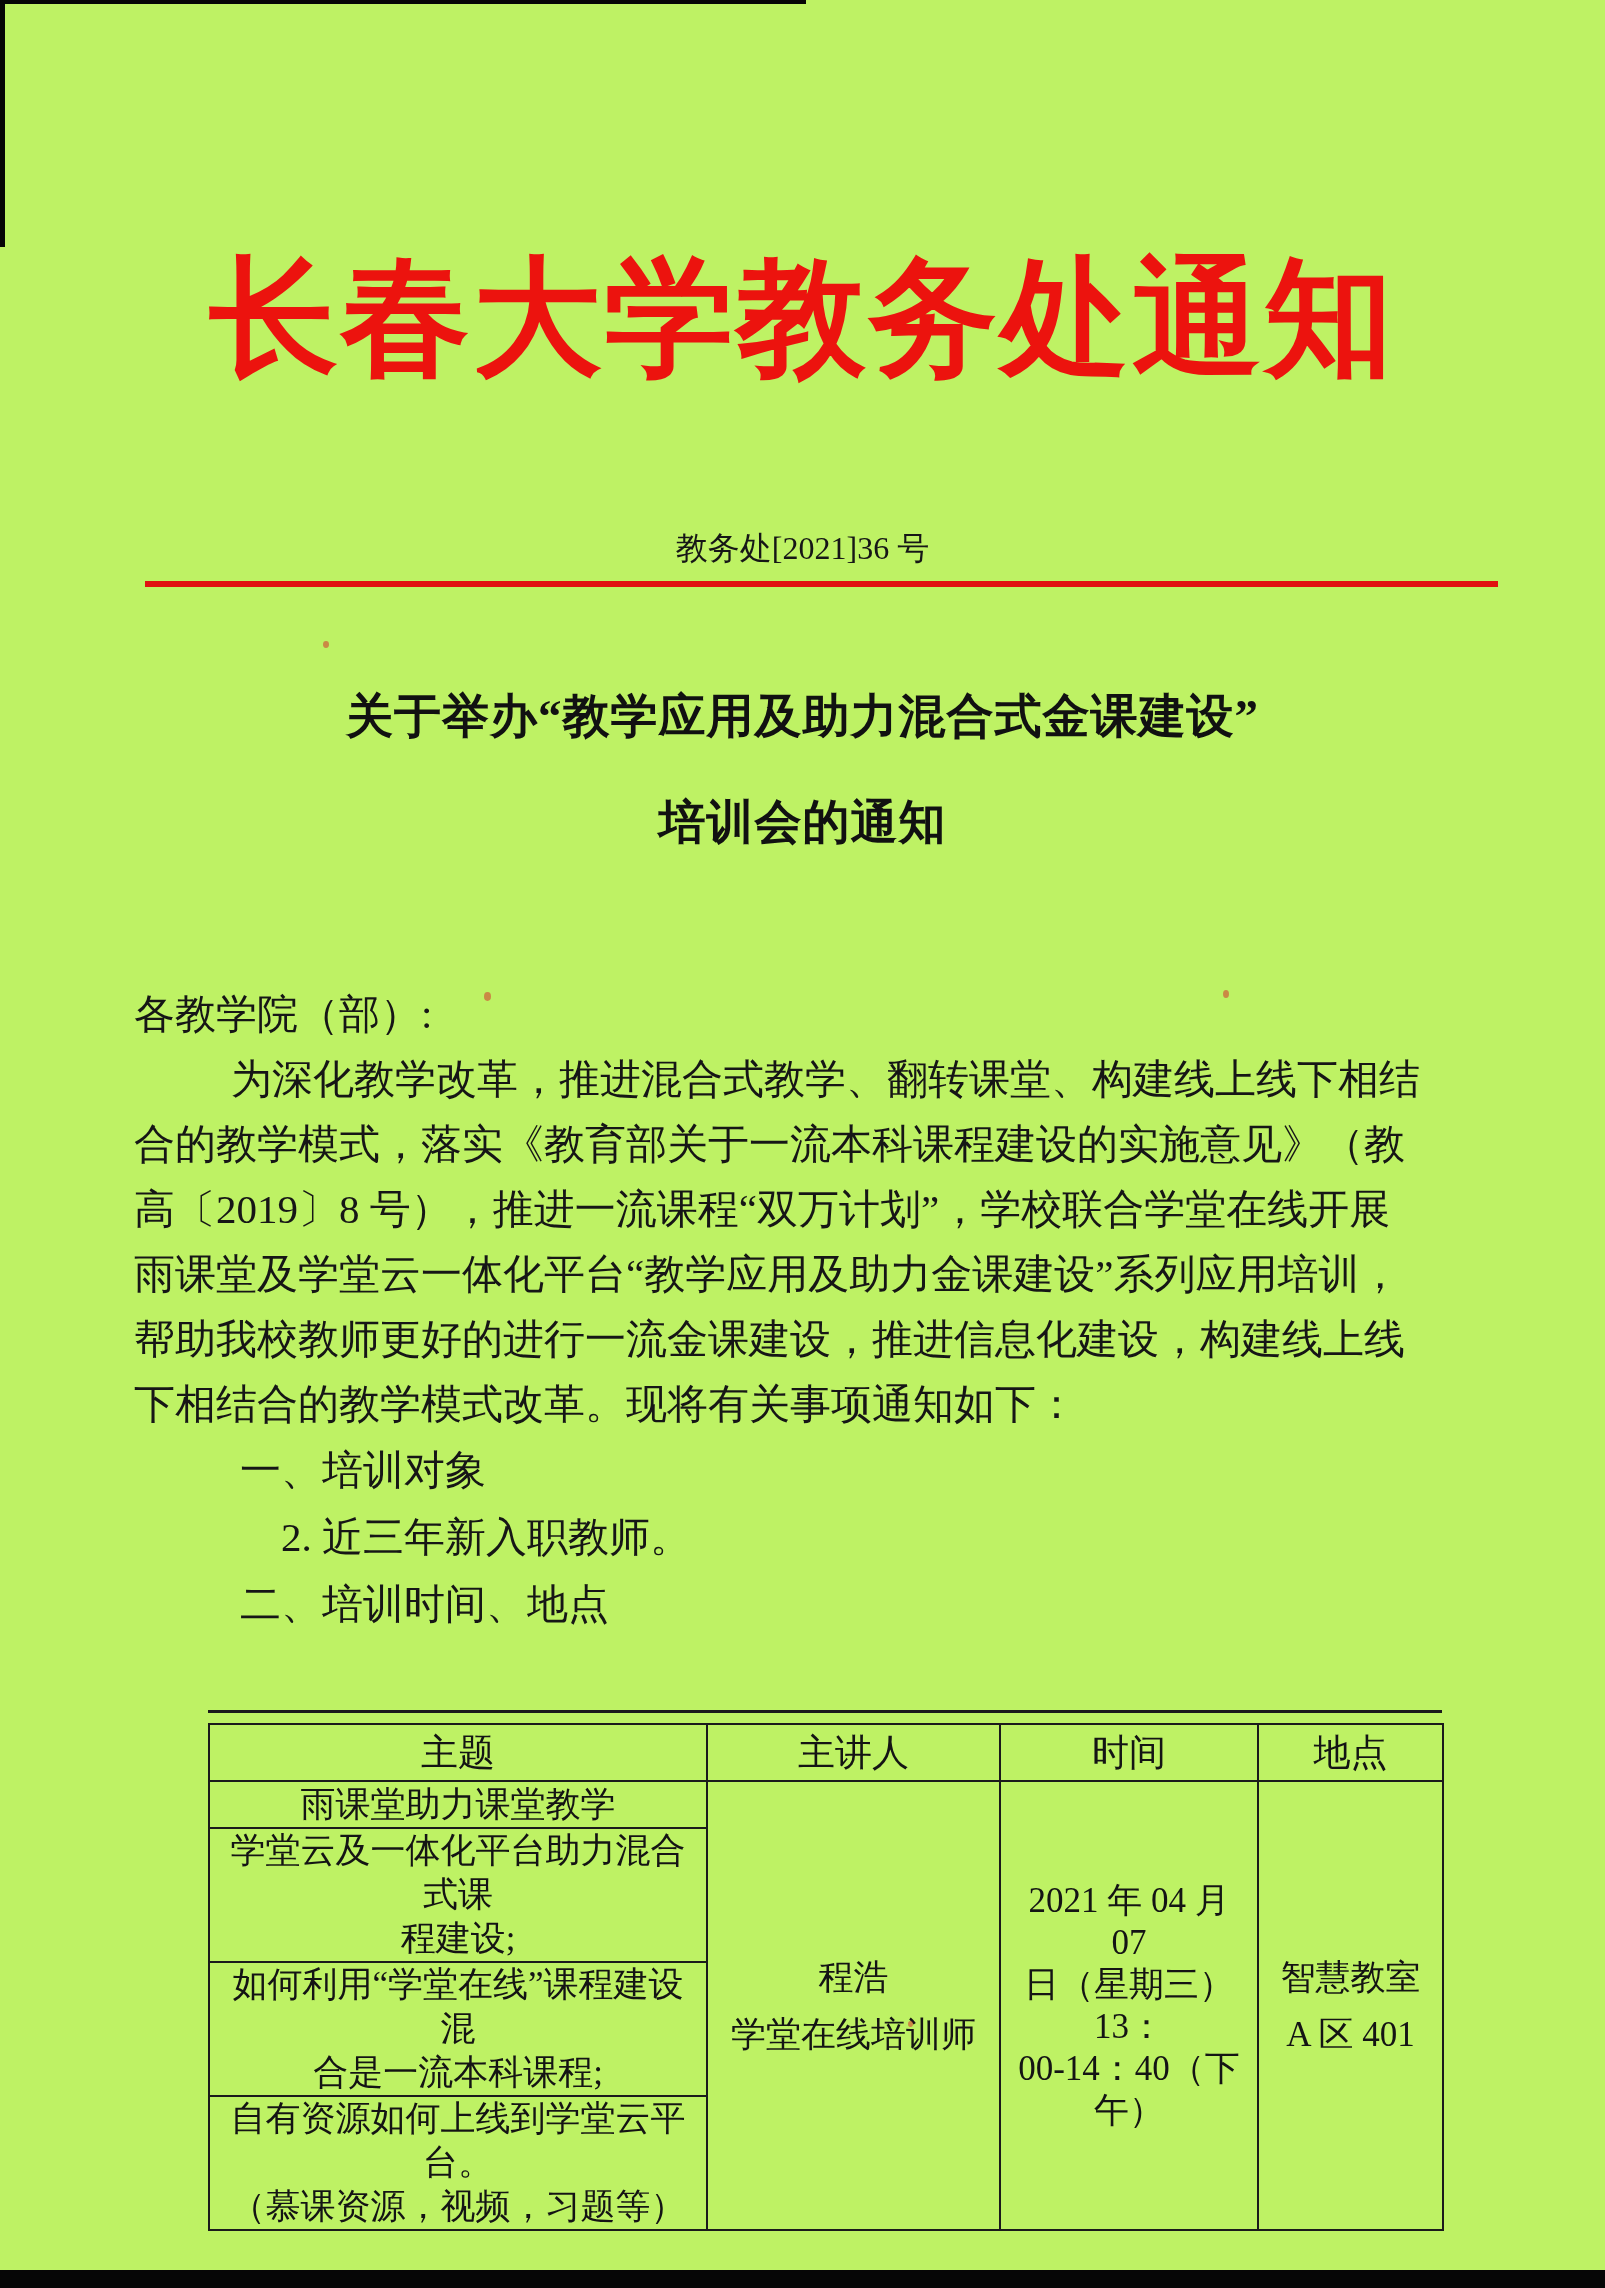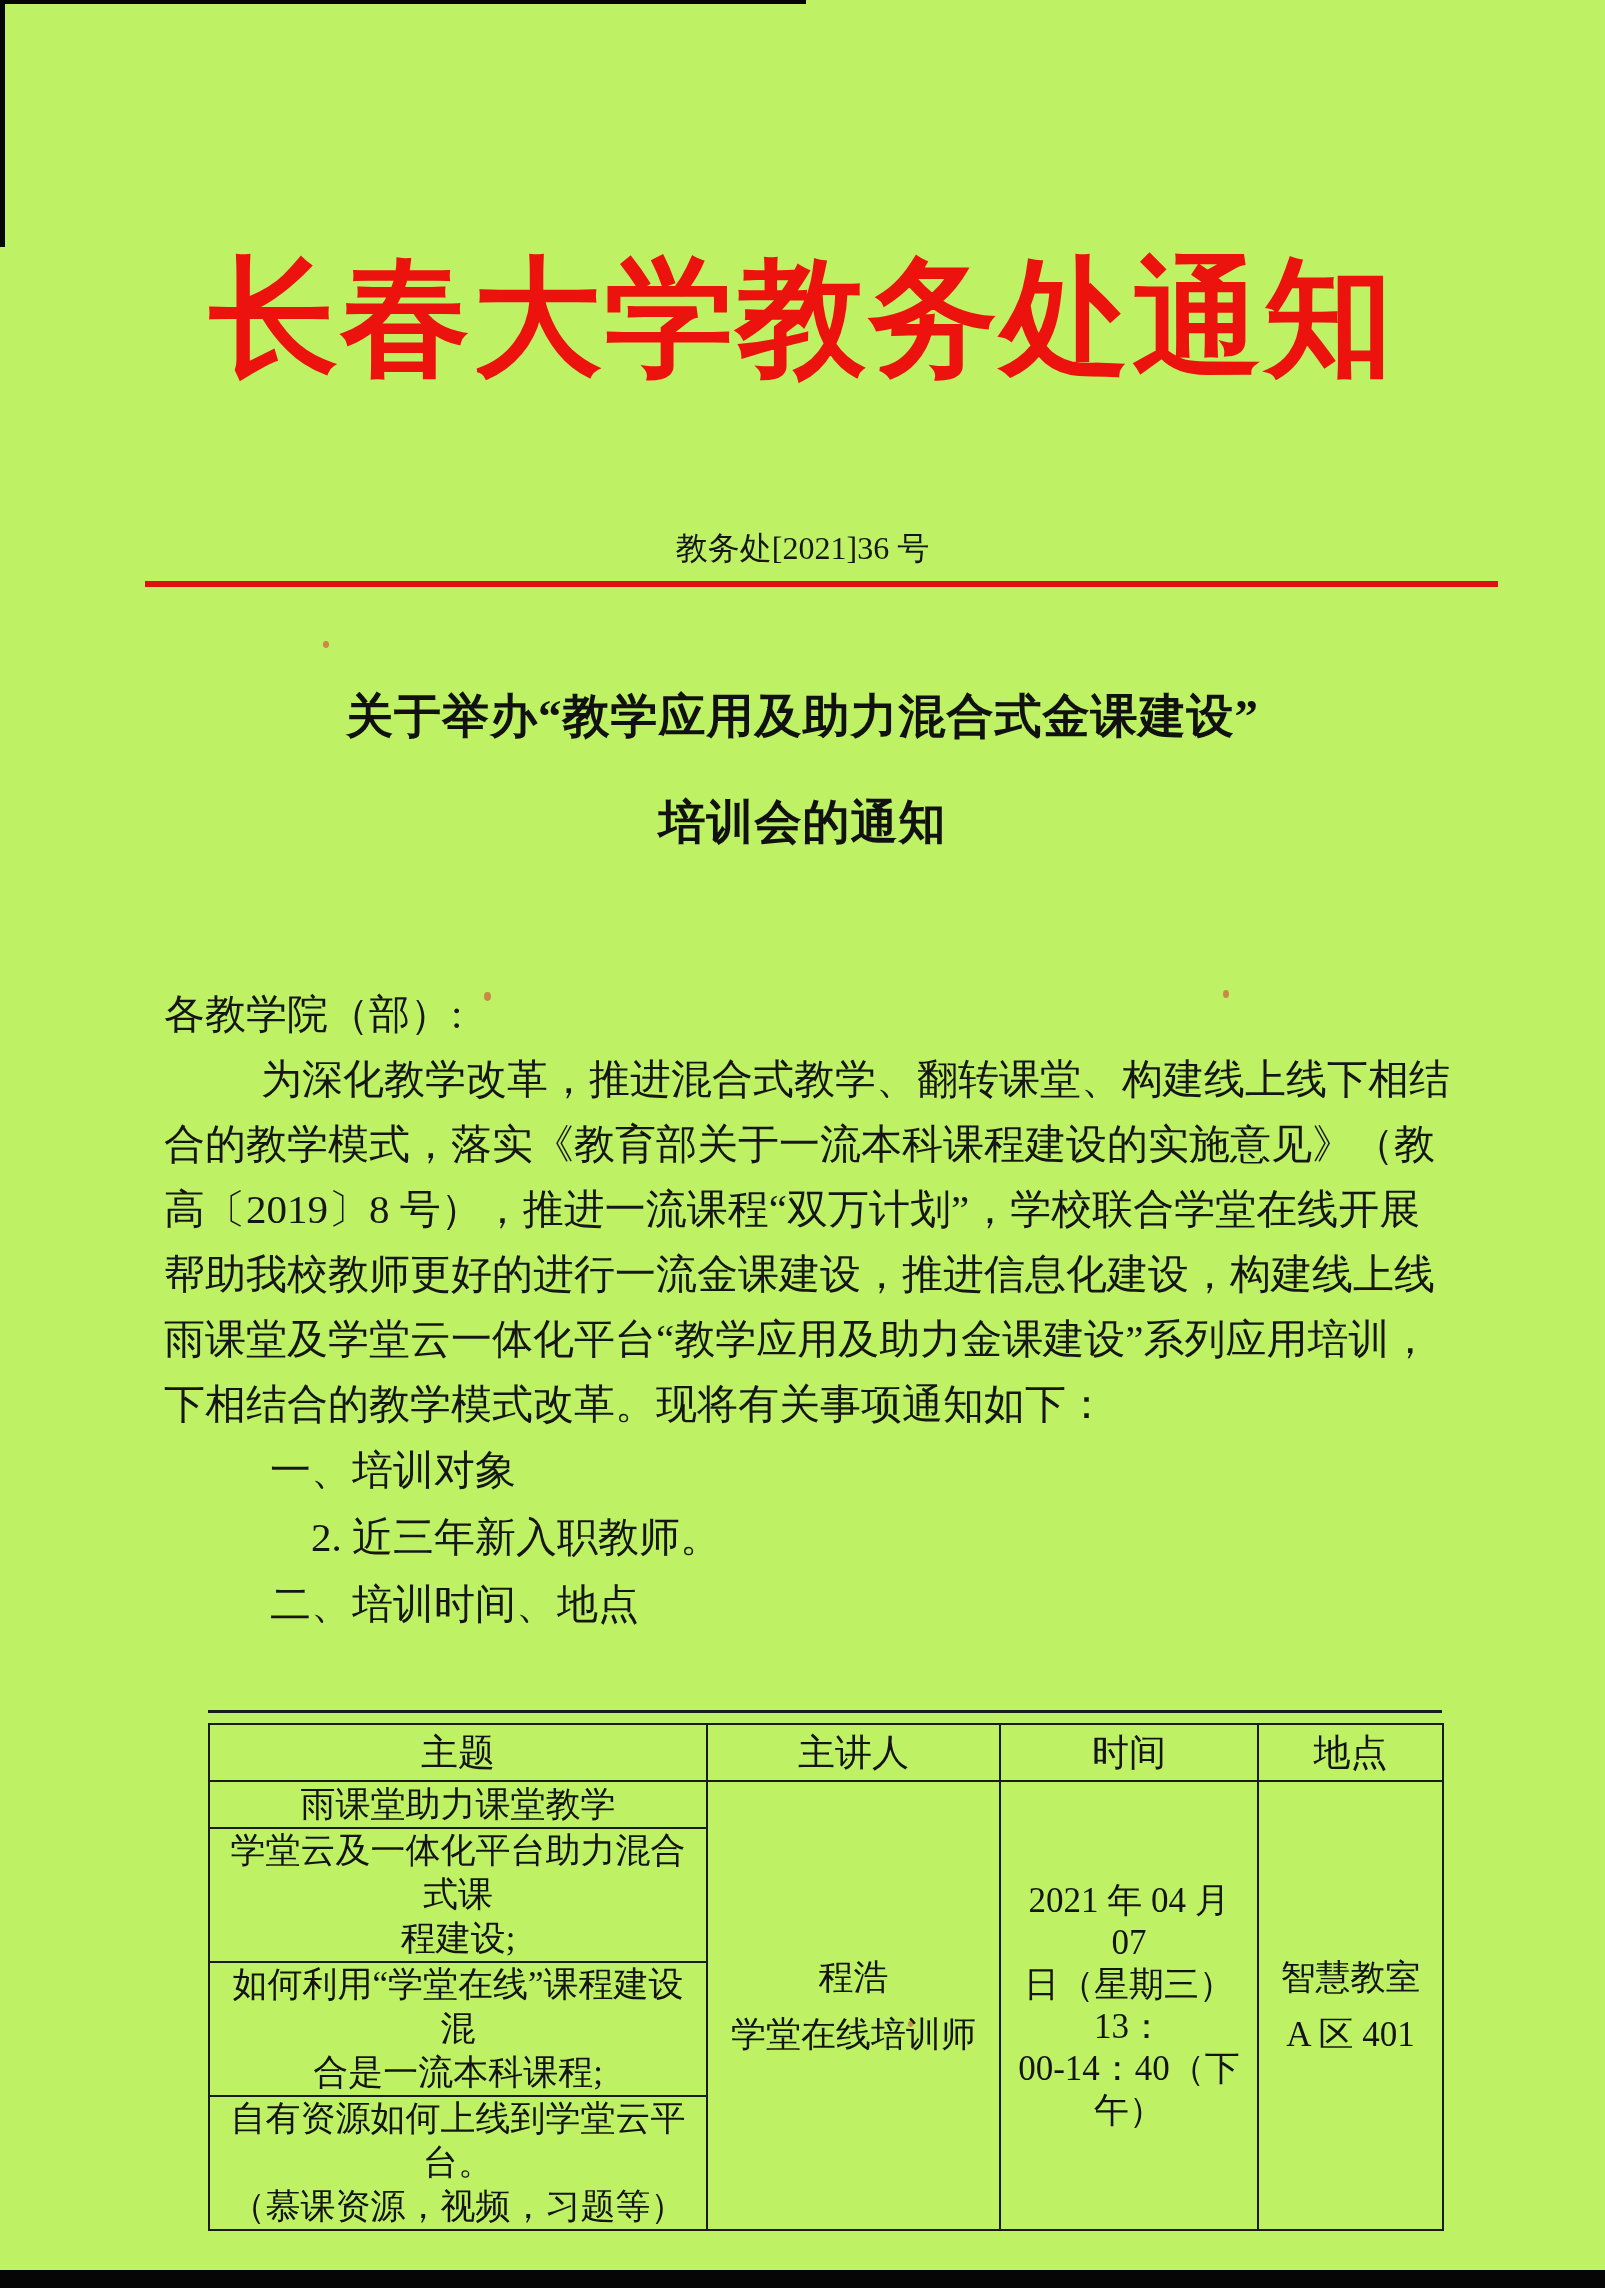--- a/index.html
+++ b/index.html
@@ -43,21 +43,21 @@
   .heading{
     position:absolute;left:0;width:100%;margin:0;
     text-align:center;font-weight:bold;color:#111;
     font-size:47px;line-height:1.2;letter-spacing:1px;
   }
   .heading.l1{top:688px;}
   .heading.l2{top:794px;}
 
   
   .body-block{
-    position:absolute;left:164px;top:982px;width:1313px;
+    position:absolute;left:134px;top:982px;width:1313px;
     font-size:41px;color:#161616;
   }
   .line{line-height:65px;height:65px;white-space:nowrap;}
   .line.indent{padding-left:97px;}
   .line.l-sec{line-height:67px;height:67px;padding-left:106px;font-family:Liberation Serif, serif;}
   .line.l-item{line-height:67px;height:67px;padding-left:147px;}
 
   
   .table-topline{
     position:absolute;left:208px;top:1710px;width:1234px;height:2.9px;
@@ -100,22 +100,22 @@
   <div class="red-rule"></div>
 
   <h2 class="heading l2">培训会的通知</h2>
   <h2 class="heading l1">关于举办“教学应用及助力混合式金课建设”</h2>
 
   <div class="body-block">
     <div class="line">各教学院（部）:</div>
     <div class="line indent">为深化教学改革，推进混合式教学、翻转课堂、构建线上线下相结</div>
     <div class="line">合的教学模式，落实《教育部关于一流本科课程建设的实施意见》（教</div>
     <div class="line">高〔2019〕8 号），推进一流课程“双万计划”，学校联合学堂在线开展</div>
+    <div class="line">雨课堂及学堂云一体化平台“教学应用及助力金课建设”系列应用培训，</div>
     <div class="line">帮助我校教师更好的进行一流金课建设，推进信息化建设，构建线上线</div>
-    <div class="line">雨课堂及学堂云一体化平台“教学应用及助力金课建设”系列应用培训，</div>
     <div class="line">下相结合的教学模式改革。现将有关事项通知如下：</div>
     <div class="line l-sec">一、培训对象</div>
     <div class="line l-item">2. 近三年新入职教师。</div>
     <div class="line l-sec">二、培训时间、地点</div>
   </div>
 
   <div class="table-topline"></div>
 
   <table class="schedule">
     <colgroup>

